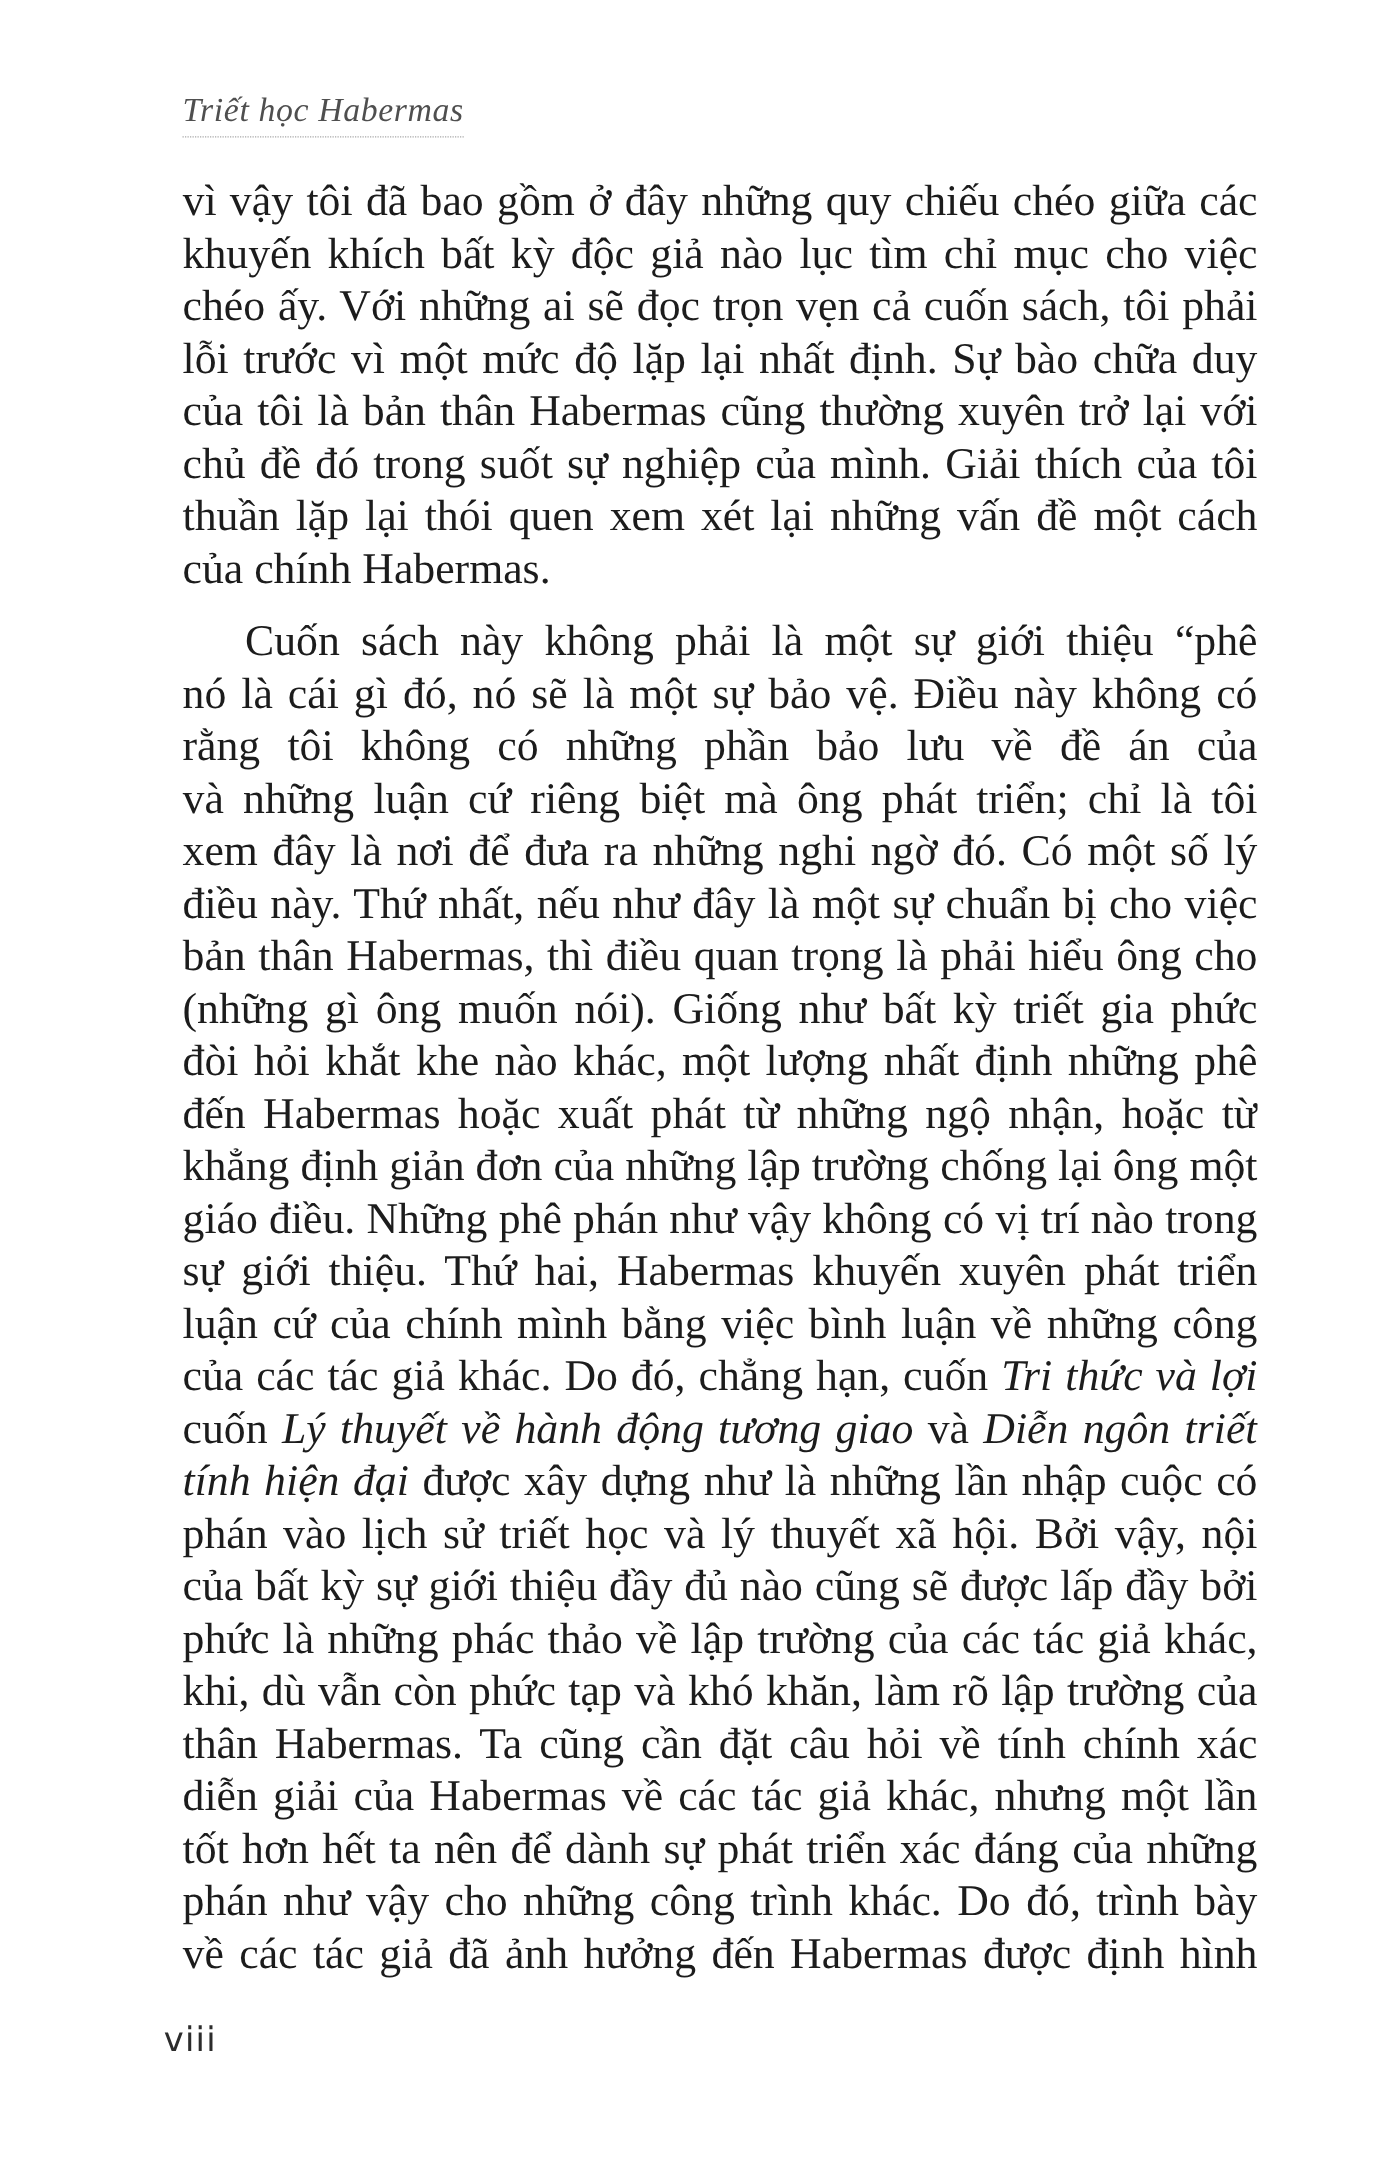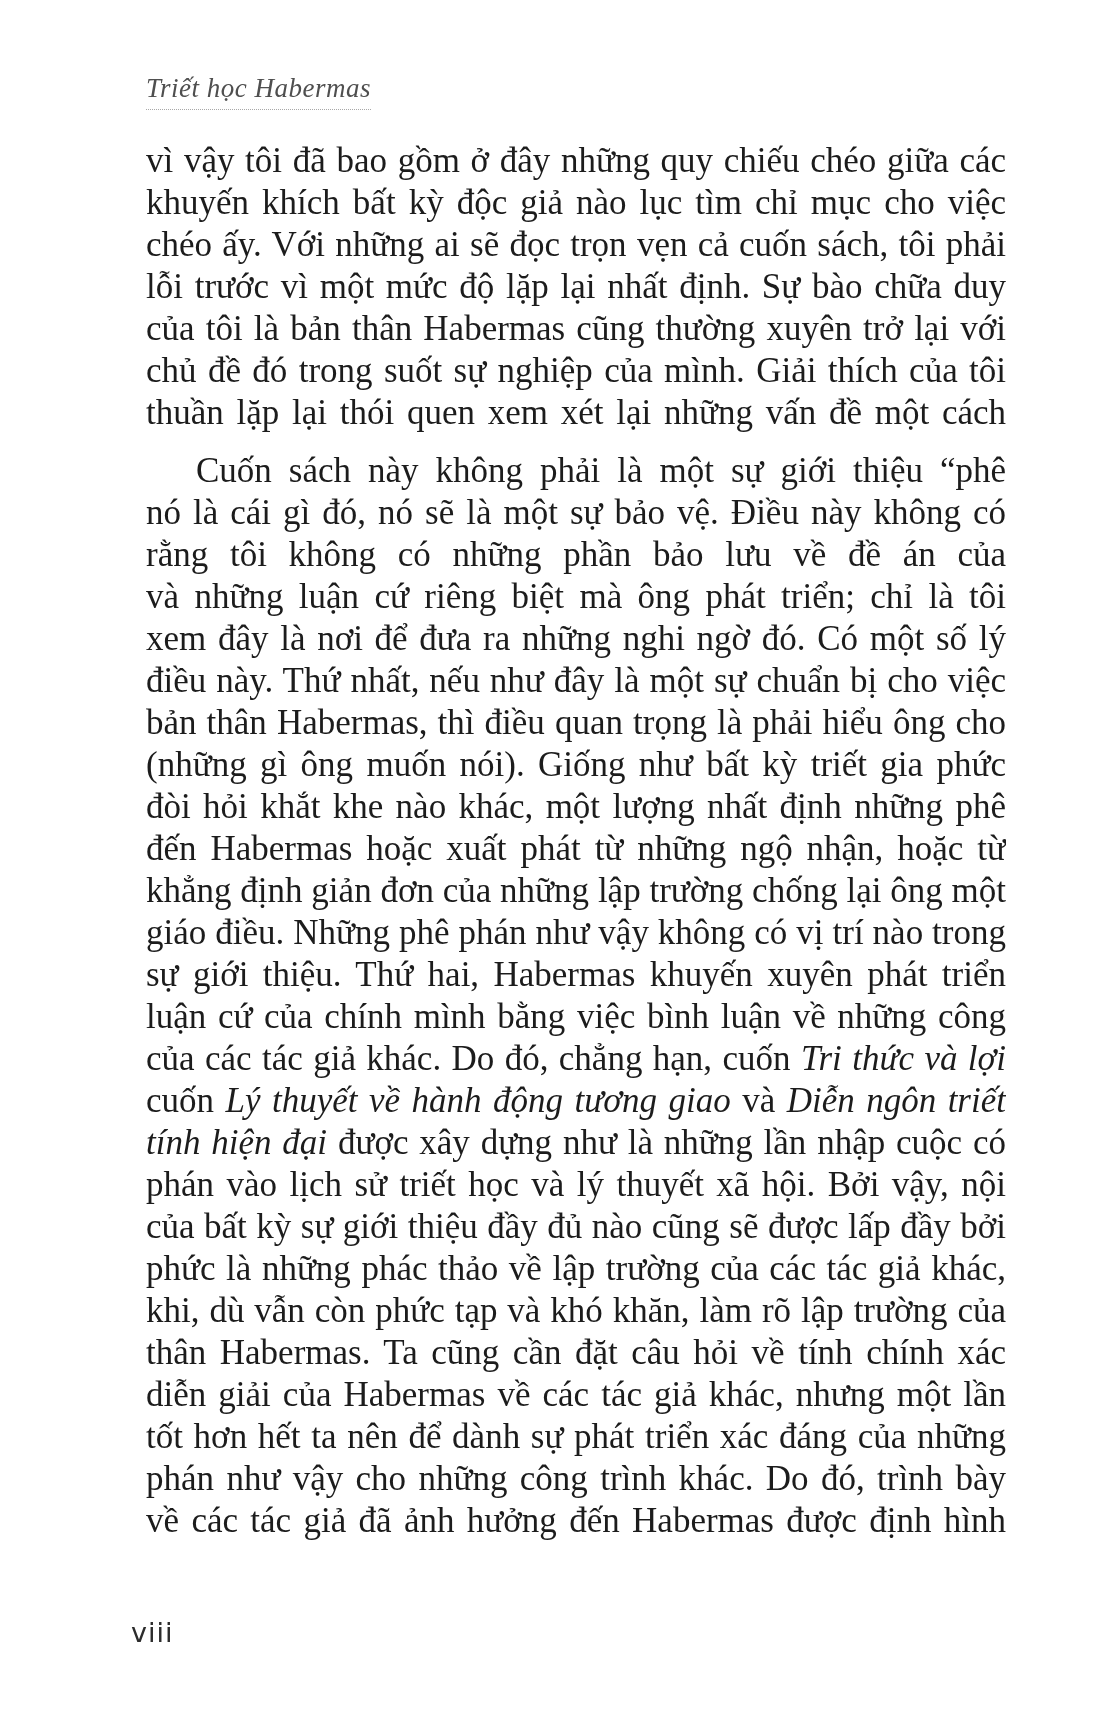--- a/index.html
+++ b/index.html
@@ -63,20 +63,21 @@
 
   <main class="body-text">
       <div class="para">
         <div class="line"><span>vì vậy tôi đã bao gồm ở đây những quy chiếu chéo giữa các phần, và</span></div>
         <div class="line"><span>khuyến khích bất kỳ độc giả nào lục tìm chỉ mục cho việc quy chiếu</span></div>
         <div class="line"><span>chéo ấy. Với những ai sẽ đọc trọn vẹn cả cuốn sách, tôi phải xin thứ</span></div>
         <div class="line"><span>lỗi trước vì một mức độ lặp lại nhất định. Sự bào chữa duy nhất</span></div>
         <div class="line"><span>của tôi là bản thân Habermas cũng thường xuyên trở lại với những</span></div>
         <div class="line"><span>chủ đề đó trong suốt sự nghiệp của mình. Giải thích của tôi chỉ đơn</span></div>
         <div class="line"><span>thuần lặp lại thói quen xem xét lại những vấn đề một cách sáng tạo</span></div>
+        <div class="line last"><span>của chính Habermas.</span></div>
       </div>
       <div class="para indent">
         <div class="line"><span>Cuốn sách này không phải là một sự giới thiệu “phê phán”. Nếu</span></div>
         <div class="line"><span>nó là cái gì đó, nó sẽ là một sự bảo vệ. Điều này không có nghĩa</span></div>
         <div class="line"><span>rằng tôi không có những phần bảo lưu về đề án của Habermas</span></div>
         <div class="line"><span>và những luận cứ riêng biệt mà ông phát triển; chỉ là tôi không</span></div>
         <div class="line"><span>xem đây là nơi để đưa ra những nghi ngờ đó. Có một số lý do cho</span></div>
         <div class="line"><span>điều này. Thứ nhất, nếu như đây là một sự chuẩn bị cho việc đọc</span></div>
         <div class="line"><span>bản thân Habermas, thì điều quan trọng là phải hiểu ông cho đúng</span></div>
         <div class="line"><span>(những gì ông muốn nói). Giống như bất kỳ triết gia phức tạp và</span></div>

